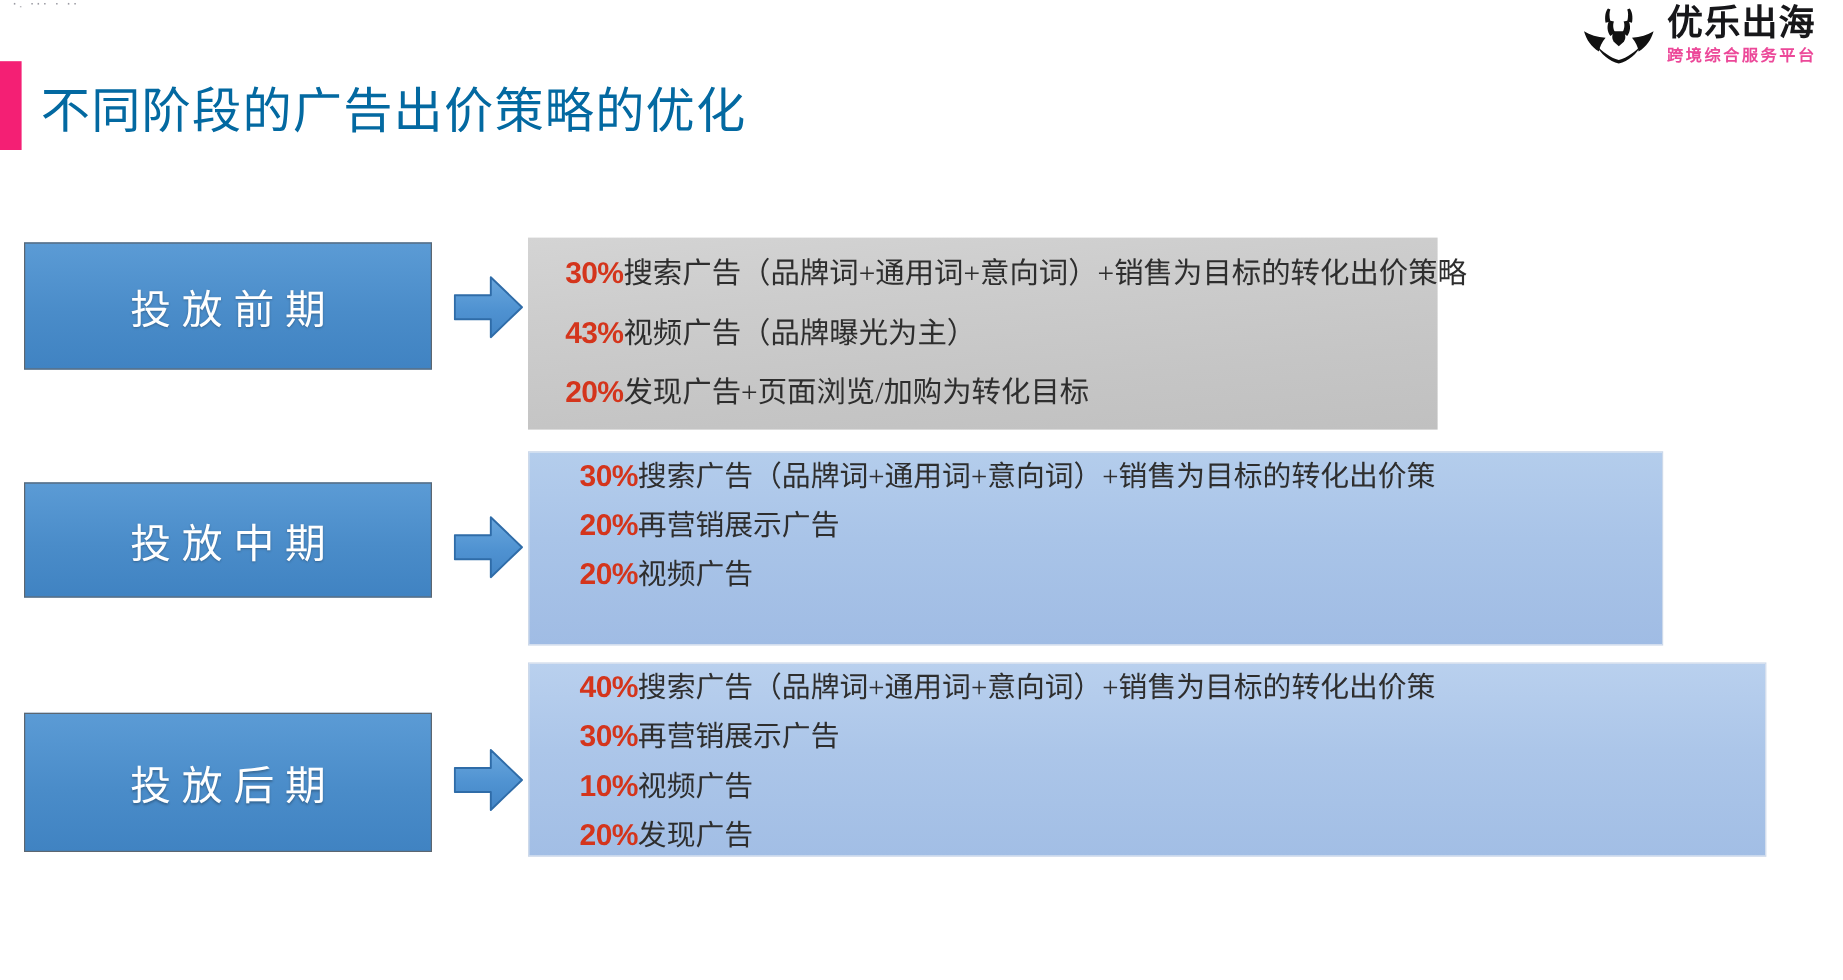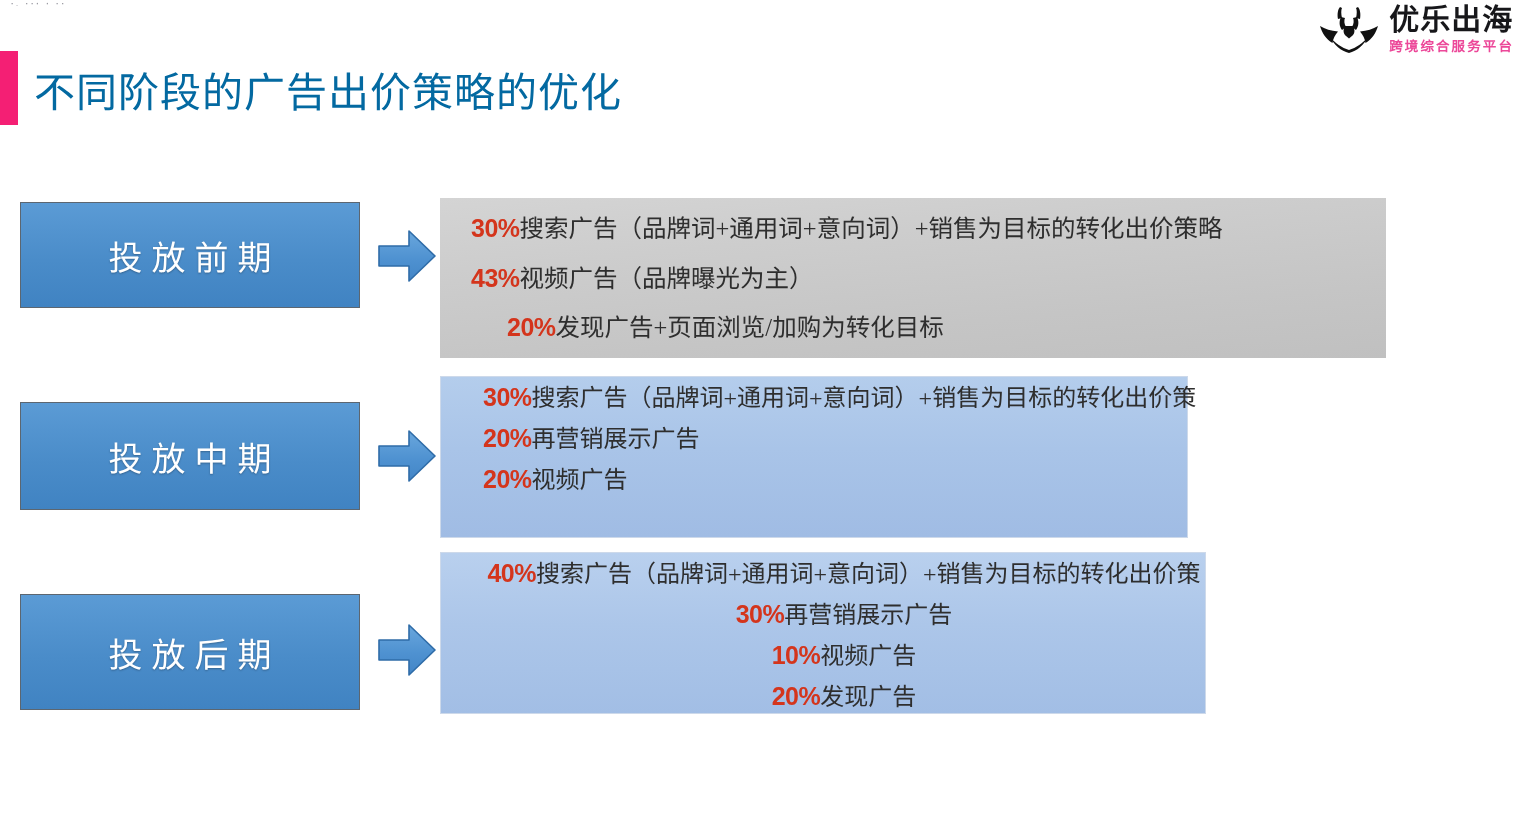--- a/index.html
+++ b/index.html
@@ -110,21 +110,21 @@
     width: 340px;
     box-sizing: border-box;
     border: 1px solid #5c6670;
     background: #4a90cf;
     background-image: linear-gradient(180deg, #5b9bd5 0%, #4a8cc9 55%, #4083c2 100%);
     display: flex;
     align-items: center;
     justify-content: center;
   }
   .row-1 .stage-box { top: 4px;  height: 106px; }
-  .row-2 .stage-box { top: 26px; height: 108px; }
+  .row-2 .stage-box { top: 26px; height: 96px; }
   .row-3 .stage-box { top: 42px; height: 116px; }
 
   .stage-label {
     font-family: "Liberation Serif", "DejaVu Serif", serif;
     font-size: 34px;
     color: #ffffff;
     letter-spacing: 9px;
     text-indent: 9px;
     text-shadow: 0 1px 2px rgba(0,0,0,0.28);
     white-space: nowrap;
@@ -144,53 +144,52 @@
 
   
   .detail-panel {
     position: absolute;
     left: 440px;
     box-sizing: border-box;
     padding: 14px 0 10px 42px;
   }
   .row-1 .detail-panel {
     top: 0px;
-    width: 946px;
+    width: 758px;
     height: 160px;
     background-image: linear-gradient(175deg, #d4d4d4 0%, #cdcdcd 30%, #c5c5c5 70%, #c0c0c0 100%);
     padding-top: 18px;
     padding-left: 31px;
   }
   .row-2 .detail-panel {
     top: 0px;
-    width: 748px;
+    width: 946px;
     height: 162px;
     background-image: linear-gradient(180deg, #b4cdec 0%, #a9c4e8 45%, #a0bce4 100%);
     border: 1px solid #cdd9ea;
     padding-top: 8px;
   }
   .row-3 .detail-panel {
     top: 0px;
-    width: 766px;
+    width: 1032px;
     height: 162px;
     background-image: linear-gradient(180deg, #b9d0ee 0%, #acc6e9 45%, #a2bee5 100%);
     border: 1px solid #cdd9ea;
     padding-top: 8px;
-    text-align: center;
   }
 
   .detail-line {
     font-family: "Liberation Serif", "DejaVu Serif", serif;
     font-size: 24px;
     color: #2f2f2f;
     white-space: nowrap;
     line-height: 1;
   }
   .row-1 .detail-line { margin-bottom: 24px; font-size: 24.5px; }
-  .row-1 .detail-line:last-child { margin-bottom: 0; margin-left: 36px; }
+  .row-1 .detail-line:last-child { margin-bottom: 0; }
   .row-2 .detail-line { margin-bottom: 16px; }
   .row-2 .detail-line:last-child { margin-bottom: 0; }
   .row-3 .detail-line { margin-bottom: 16px; }
   .row-3 .detail-line:last-child { margin-bottom: 0; }
 
   .pct {
     color: #d4351c;
     font-family: "Liberation Sans", "DejaVu Sans", sans-serif;
     font-weight: 700;
     font-size: 25px;

